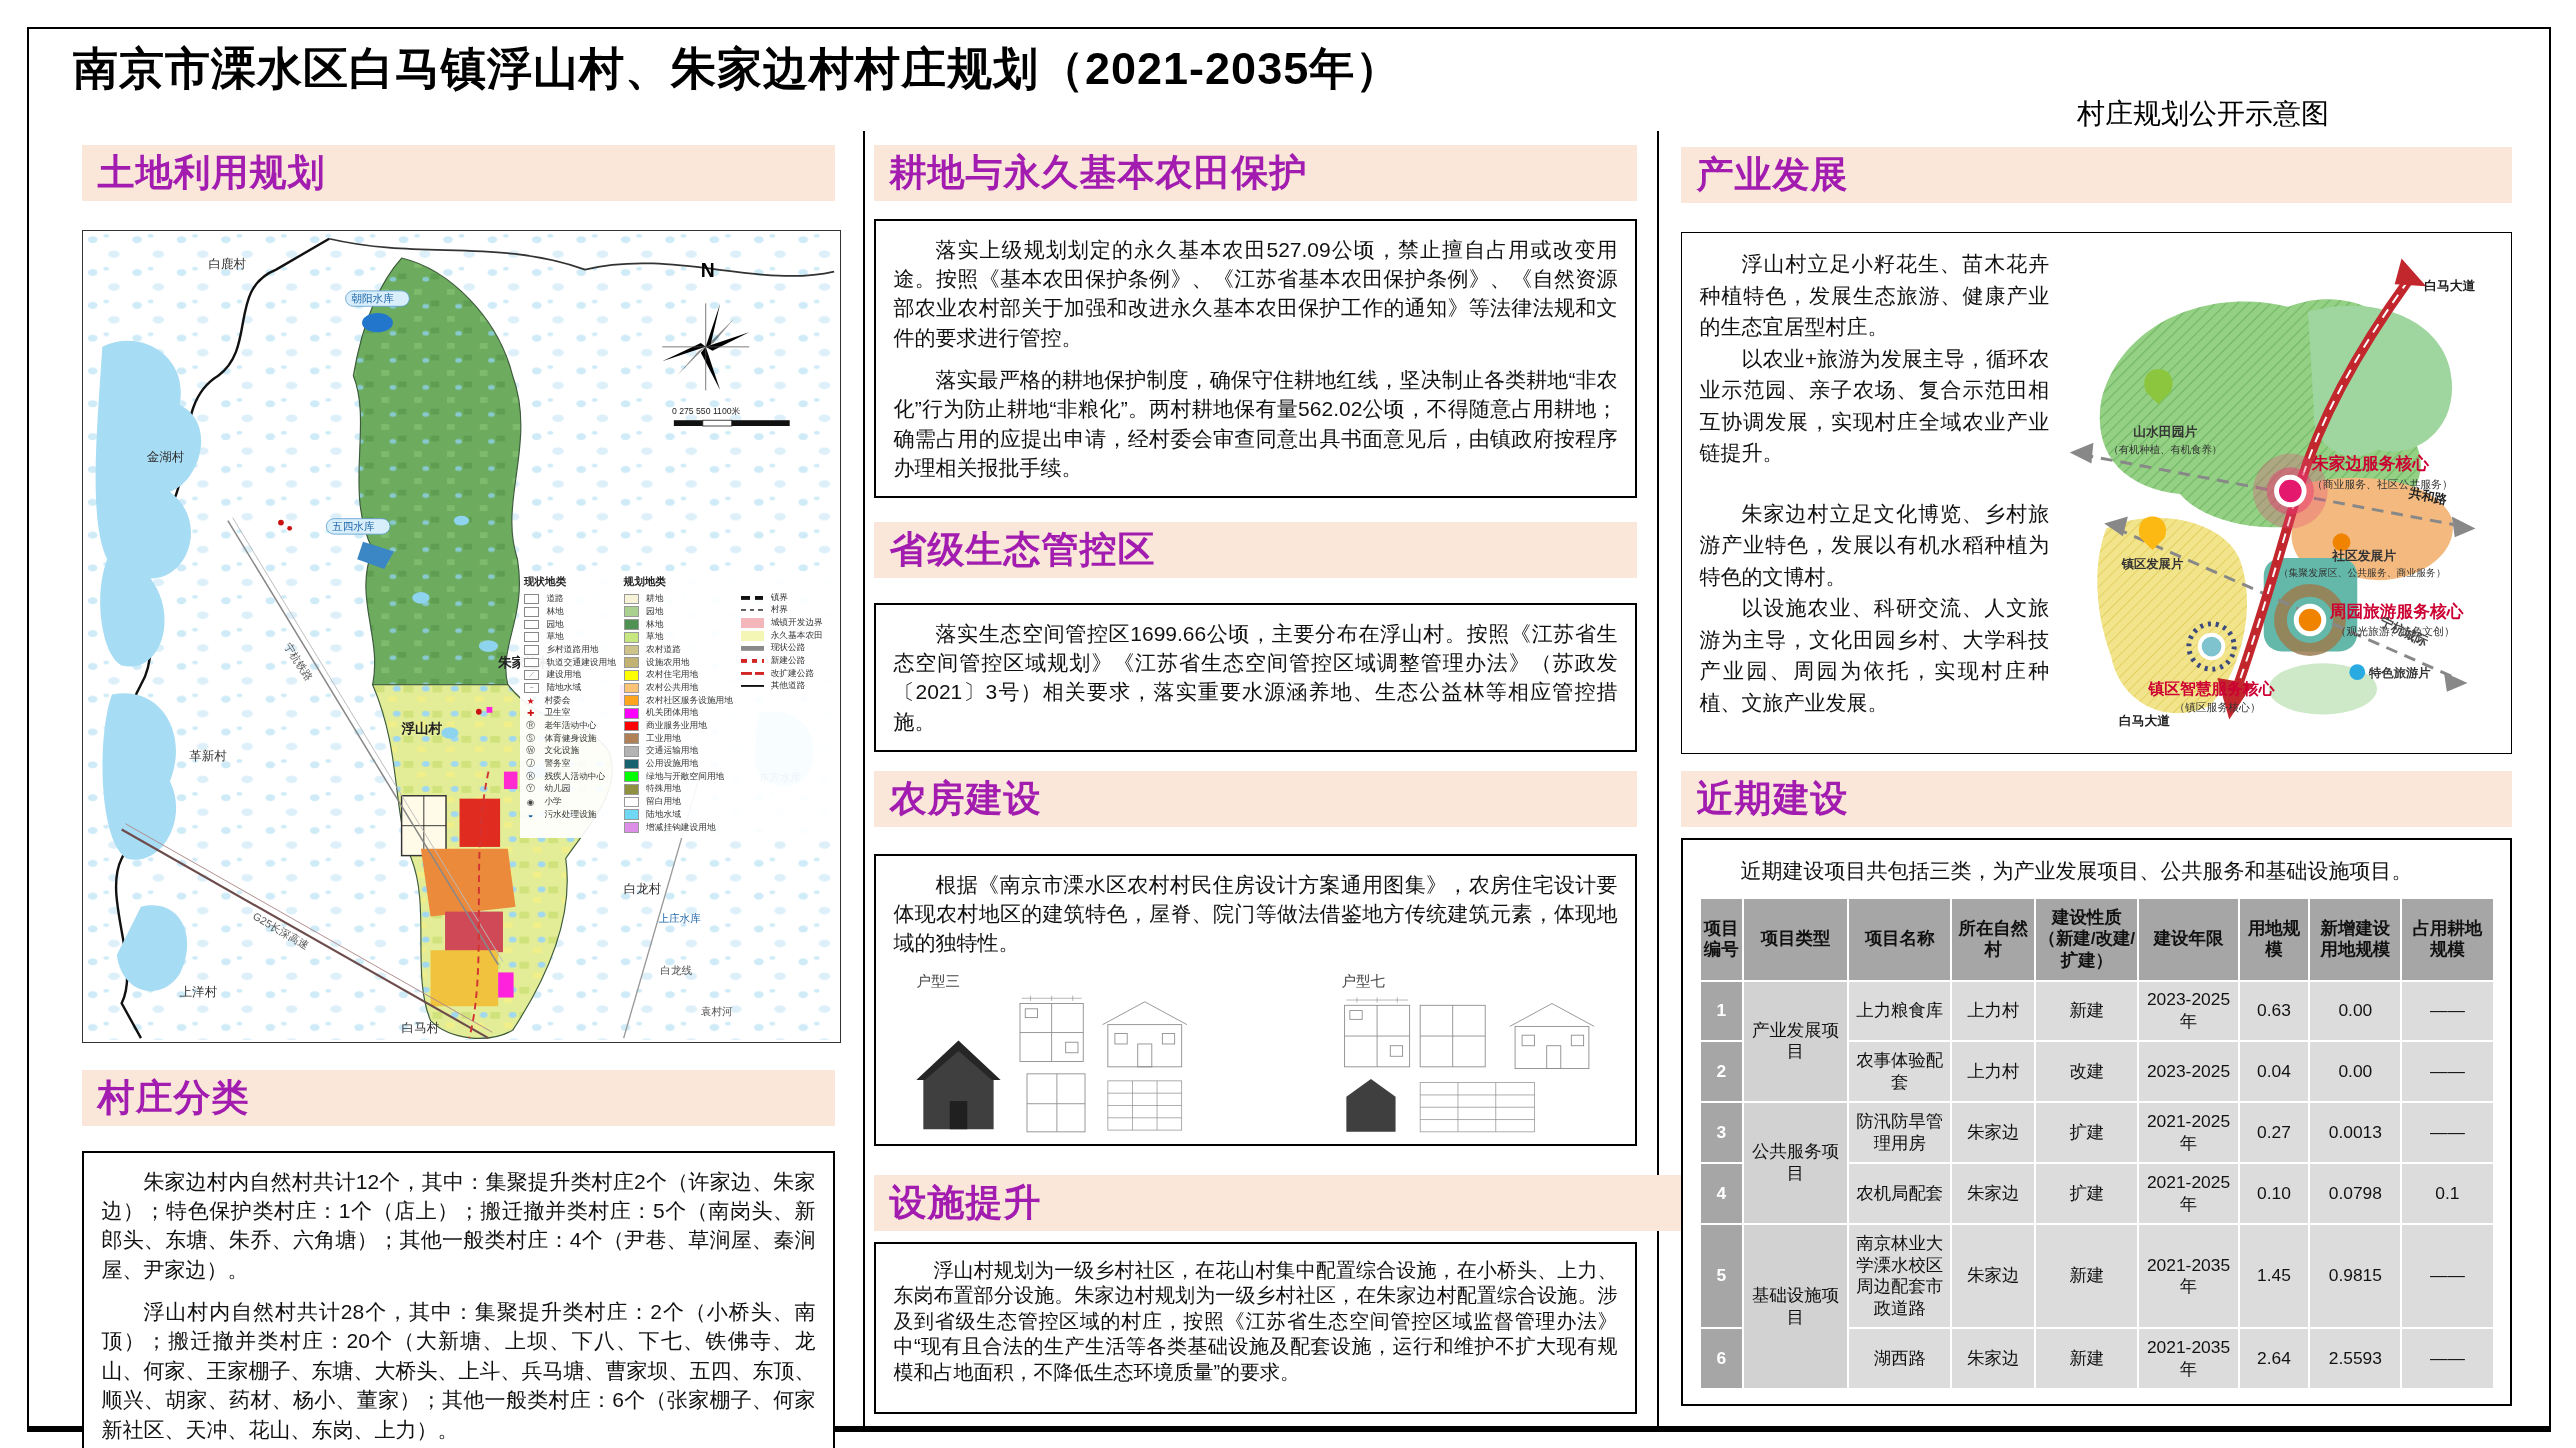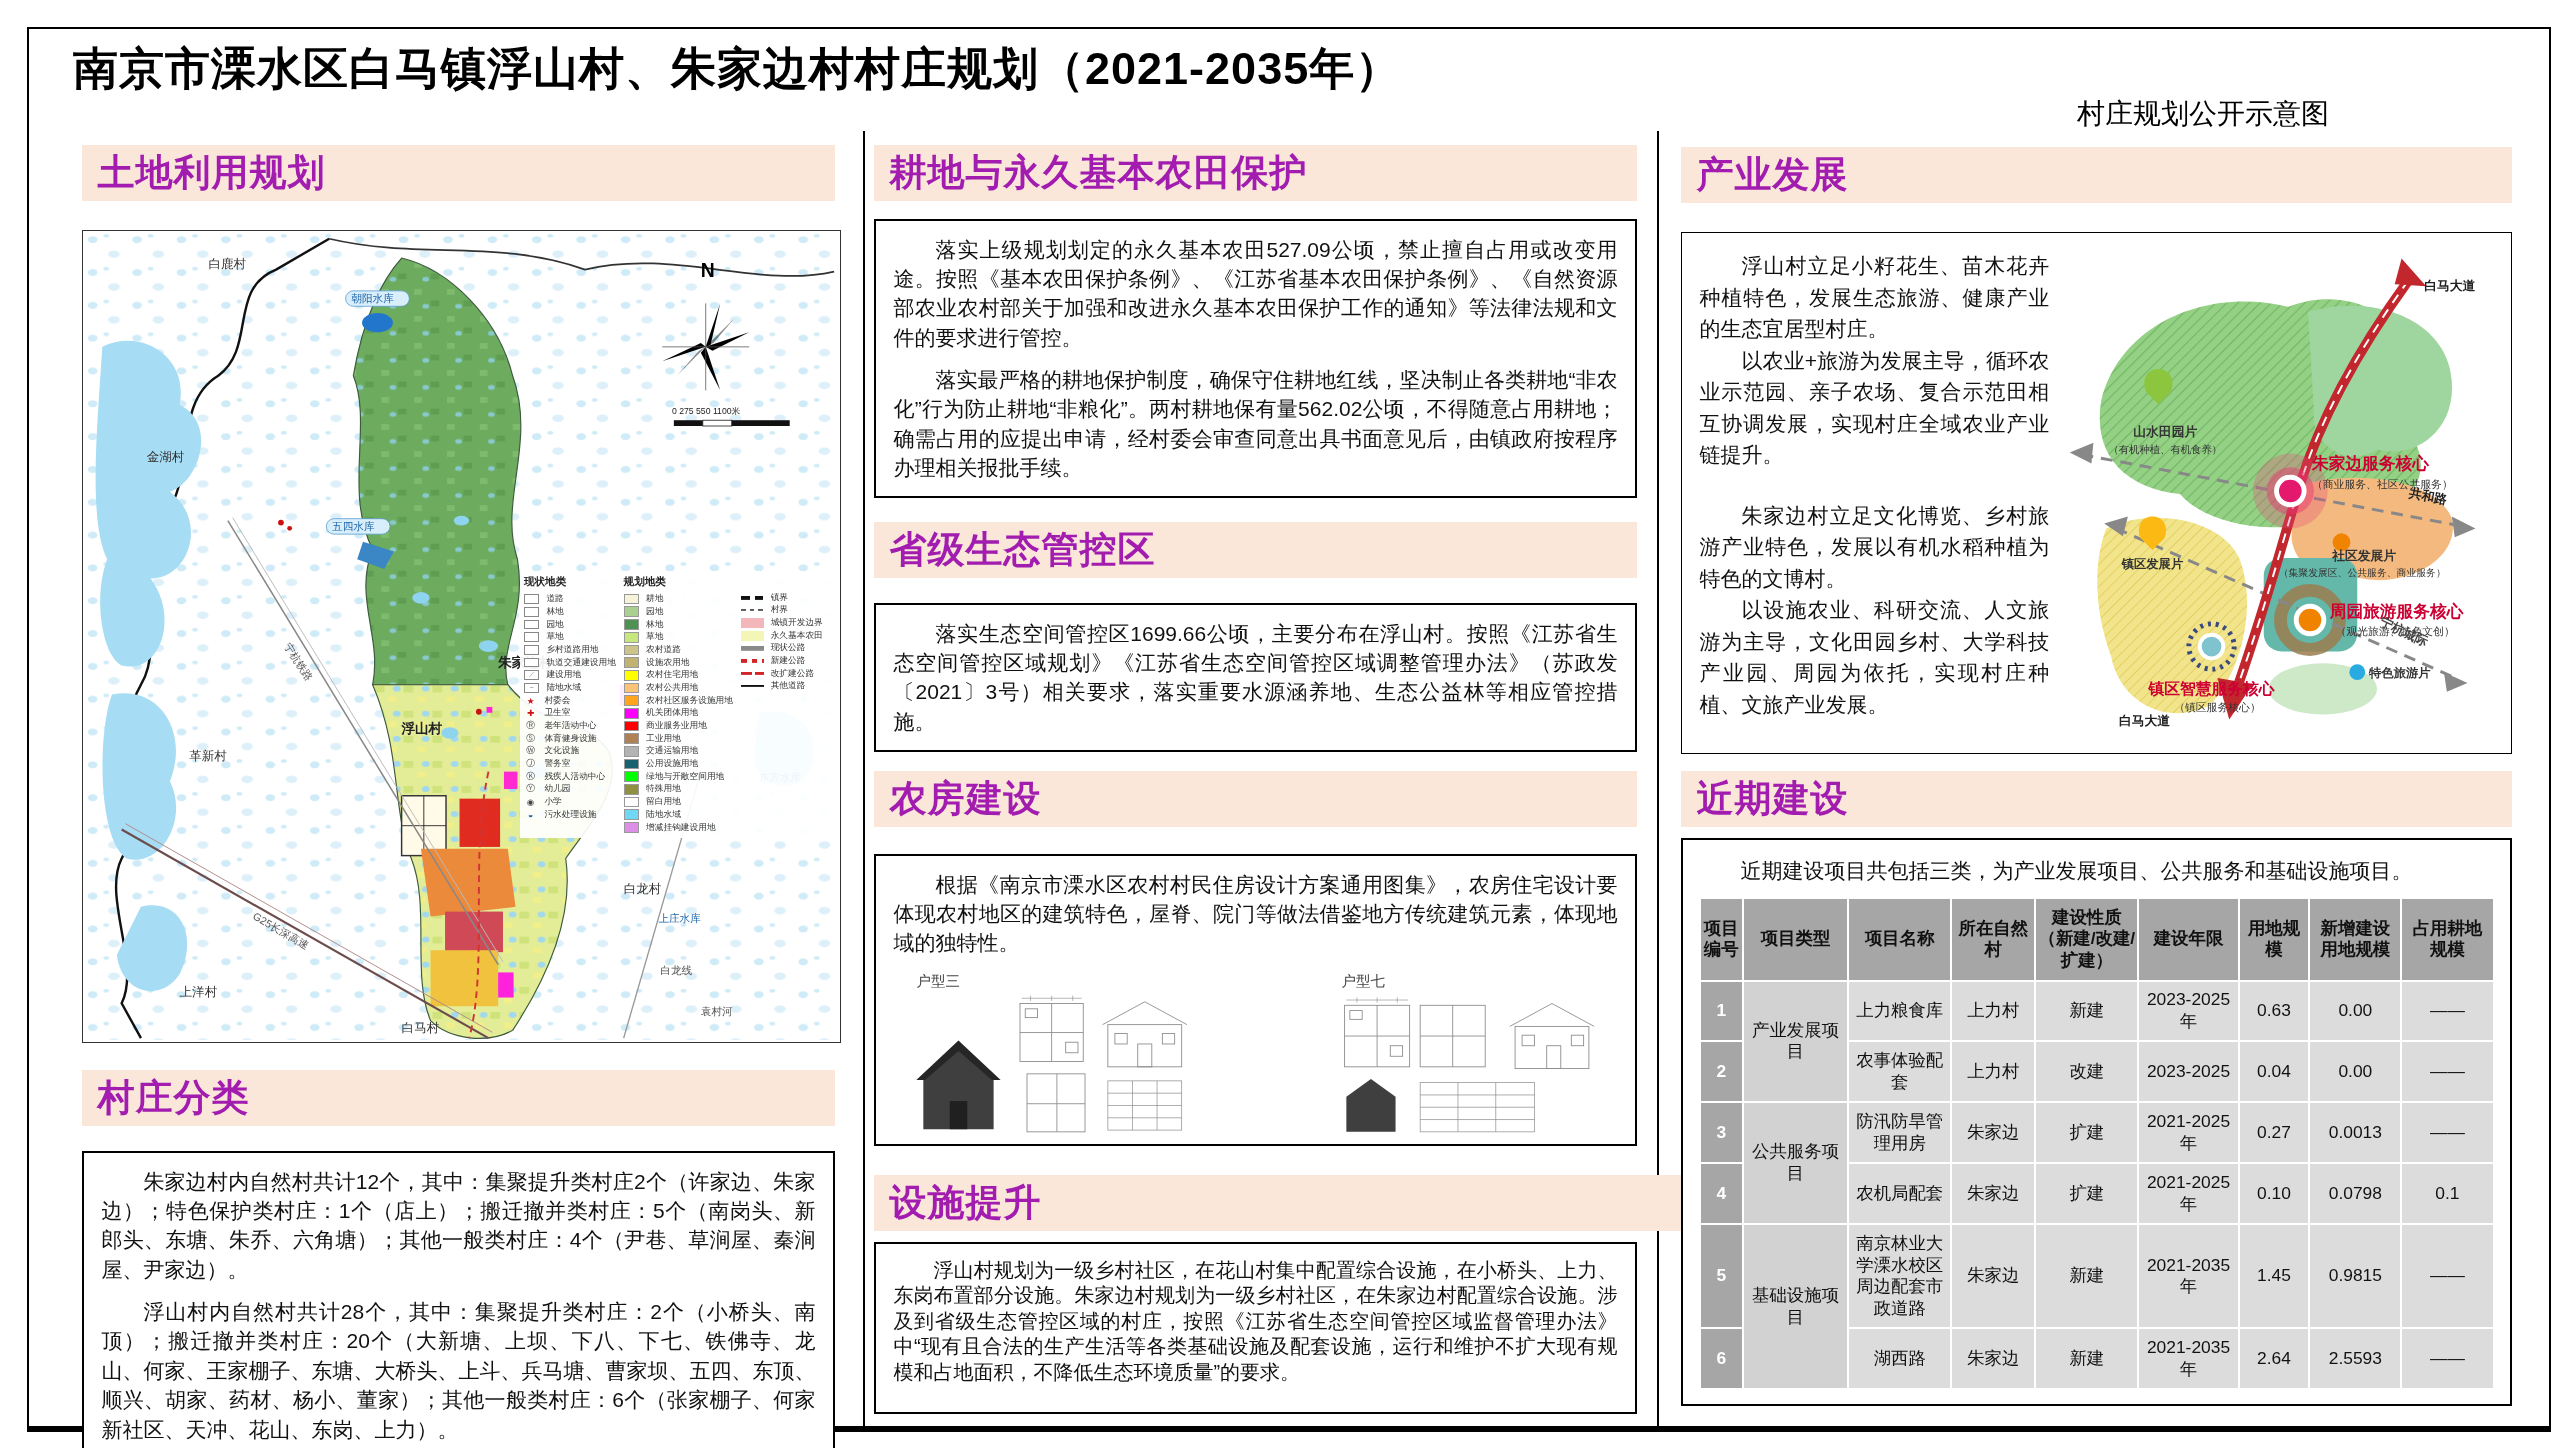--- a/index.html
+++ b/index.html
@@ -33,21 +33,21 @@
   .lgd-ic{width:13.5px;text-align:center;font-size:8.7px;flex:0 0 auto;font-style:normal;}
   .lgd-ln{width:23px;height:9.7px;flex:0 0 auto;}
   
   .houses{display:flex;justify-content:space-between;margin-top:13.5px;}
   .house-group{text-align:left;}
   .house-label{font-size:14.5px;color:#444;margin:0 0 1.9px 23px;}
   
   .indbox{position:absolute;left:1681px;top:232px;width:831px;height:522px;
           border:1.9px solid #000;box-sizing:border-box;display:flex;background:#fff;}
   .ind-text{width:377px;padding:17.4px 9.7px 9.7px 17.4px;font-size:21px;line-height:1.5;box-sizing:border-box;}
-  .ind-text p{margin:0;text-indent:2em;text-align:justify;}
+  .ind-text p{margin:0;text-indent:2em;text-align:justify;font-family:Liberation Mono, monospace;}
   .ind-text p.gap{margin-top:29px;}
   .ind-map{flex:1;position:relative;}
   
   .recbox{position:absolute;left:1681px;top:838px;width:831px;min-height:541px;
           border:2.9px solid #000;box-sizing:border-box;background:#fff;padding:13.5px 15.5px;}
   .rec-intro{font-size:21px;margin:3.9px 0 11.6px 0;text-indent:2em;}
   table.ptable{border-collapse:separate;border-spacing:2.9px;width:100%;
                font-size:17.4px;text-align:center;table-layout:fixed;}
   table.ptable th{background:#a6a6a6;color:#111;font-weight:bold;padding:7.7px 1.9px;line-height:1.25;}
   table.ptable td{background:#dcdcdc;padding:7.7px 1.9px;line-height:1.25;word-break:break-all;}

